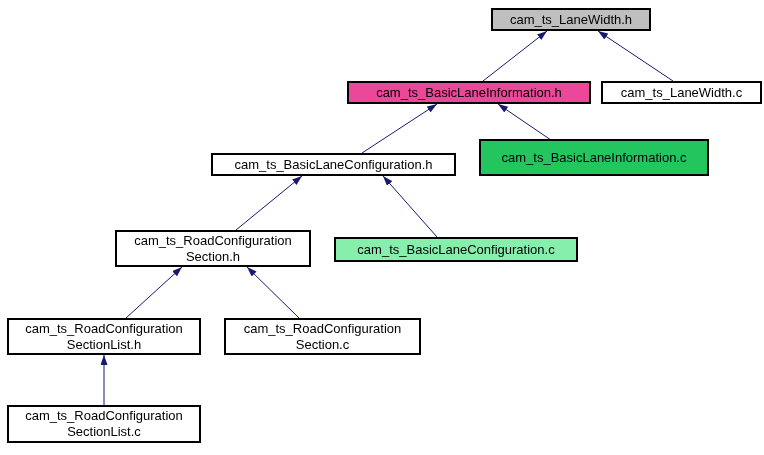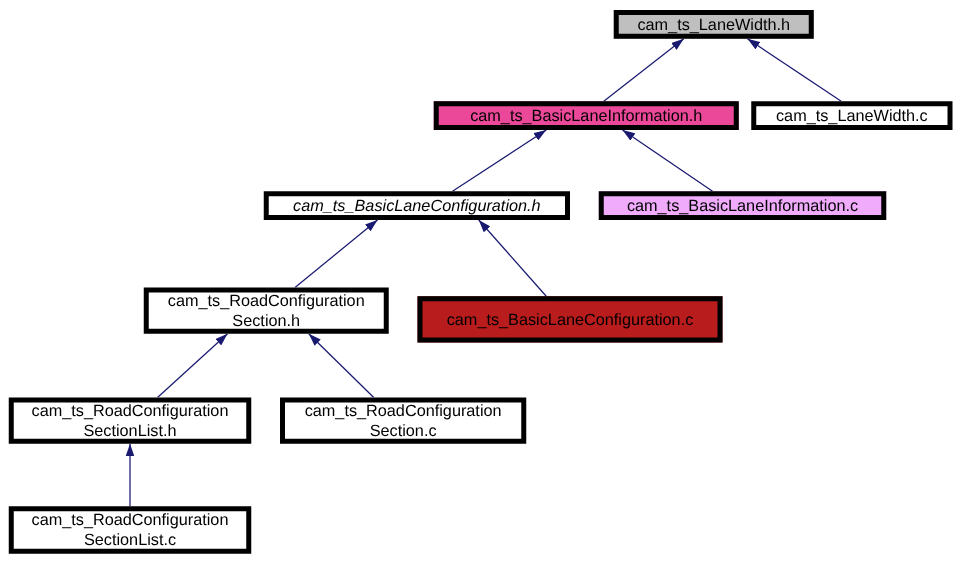--- a/index.html
+++ b/index.html
@@ -18,21 +18,21 @@
   #edge-layer {
     position: absolute;
     left: 0;
     top: 0;
     width: 764px;
     height: 455px;
   }
   .node {
     position: absolute;
     box-sizing: border-box;
-    border: 4px solid #4d7c0f;
+    border: 2px solid #4d7c0f;
     background: #ffffff;
     display: flex;
     align-items: center;
     justify-content: center;
     text-align: center;
     white-space: pre-line;
     font-size: 13px;
     line-height: 1.2;
     color: #000000;
     cursor: pointer;
@@ -61,25 +61,25 @@
       <line x1="236" y1="230" x2="302" y2="176" stroke="#191970" marker-end="url(#arrowhead)"></line>
       <line x1="437" y1="237" x2="383" y2="176" stroke="#191970" marker-end="url(#arrowhead)"></line>
       <line x1="126" y1="318" x2="182" y2="267" stroke="#191970" marker-end="url(#arrowhead)"></line>
       <line x1="299" y1="318" x2="247" y2="267" stroke="#191970" marker-end="url(#arrowhead)"></line>
       <line x1="104" y1="405" x2="104" y2="355" stroke="#191970" marker-end="url(#arrowhead)"></line>
     </svg>
   <div id="node-layer">
       <div class="node highlighted" style="left: 491px; top: 8px; width: 160px; height: 23px; border-color: rgb(0, 0, 0); color: rgb(0, 0, 0); background: rgb(191, 191, 191);">cam_ts_LaneWidth.h</div>
       <div class="node" style="left: 347px; top: 81px; width: 244px; height: 23px; border-color: rgb(0, 0, 0); color: rgb(0, 0, 0); background: #ec4899;">cam_ts_BasicLaneInformation.h</div>
       <div class="node" style="left: 601px; top: 81px; width: 161px; height: 23px; border-color: rgb(0, 0, 0); color: rgb(0, 0, 0); background: rgb(255, 255, 255); text-align: center;">cam_ts_LaneWidth.c</div>
-      <div class="node" style="left: 211px; top: 153px; width: 245px; height: 23px; border-color: rgb(0, 0, 0); color: rgb(0, 0, 0); background: rgb(255, 255, 255); font-style: italic;">cam_ts_BasicLaneConfiguration.h</div>
-      <div class="node" style="left: 479px; top: 153px; width: 230px; height: 23px; border-color: rgb(0, 0, 0); color: rgb(0, 0, 0); background: #f0abfc;">cam_ts_BasicLaneInformation.c</div>
+      <div class="node" style="left: 211px; top: 153px; width: 245px; height: 23px; border-color: rgb(0, 0, 0); color: rgb(0, 0, 0); background: rgb(255, 255, 255);">cam_ts_BasicLaneConfiguration.h</div>
+      <div class="node" style="left: 479px; top: 139px; width: 230px; height: 37px; border-color: rgb(0, 0, 0); color: rgb(0, 0, 0); background: #22c55e;">cam_ts_BasicLaneInformation.c</div>
       <div class="node" style="left: 115px; top: 230px; width: 196px; height: 37px; border-color: rgb(0, 0, 0); color: rgb(0, 0, 0); background: rgb(255, 255, 255);">cam_ts_RoadConfiguration
 Section.h</div>
-      <div class="node" style="left: 334px; top: 237px; width: 244px; height: 37px; border-color: rgb(0, 0, 0); color: rgb(0, 0, 0); background: #b91c1c;">cam_ts_BasicLaneConfiguration.c</div>
+      <div class="node" style="left: 334px; top: 237px; width: 244px; height: 25px; border-color: rgb(0, 0, 0); color: rgb(0, 0, 0); background: #86efac;">cam_ts_BasicLaneConfiguration.c</div>
       <div class="node" style="left: 7px; top: 318px; width: 194px; height: 37px; border-color: rgb(0, 0, 0); color: rgb(0, 0, 0); background: rgb(255, 255, 255);">cam_ts_RoadConfiguration
 SectionList.h</div>
       <div class="node" style="left: 224px; top: 318px; width: 197px; height: 37px; border-color: rgb(0, 0, 0); color: rgb(0, 0, 0); background: rgb(255, 255, 255);">cam_ts_RoadConfiguration
 Section.c</div>
       <div class="node" style="left: 7px; top: 405px; width: 194px; height: 38px; border-color: rgb(0, 0, 0); color: rgb(0, 0, 0); background: rgb(255, 255, 255);">cam_ts_RoadConfiguration
 SectionList.c</div>
     </div>
 </div>
 
 </body></html>

